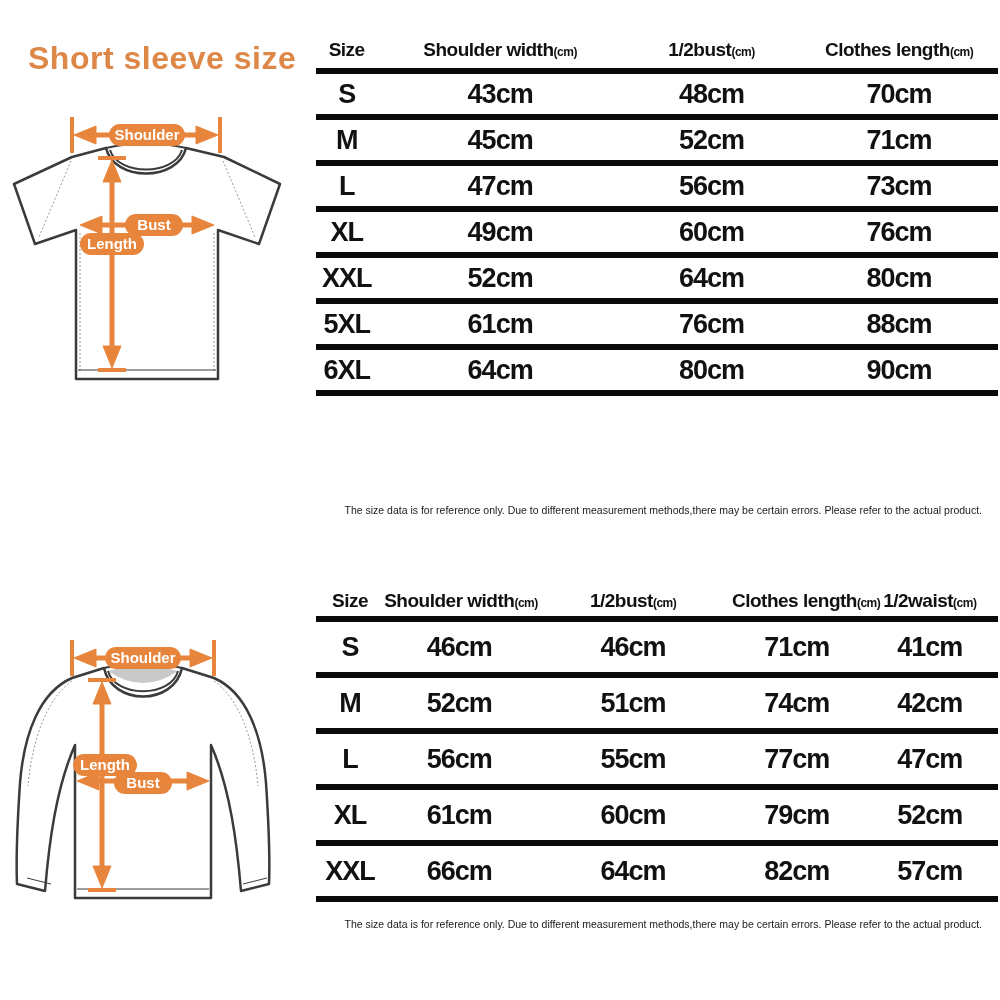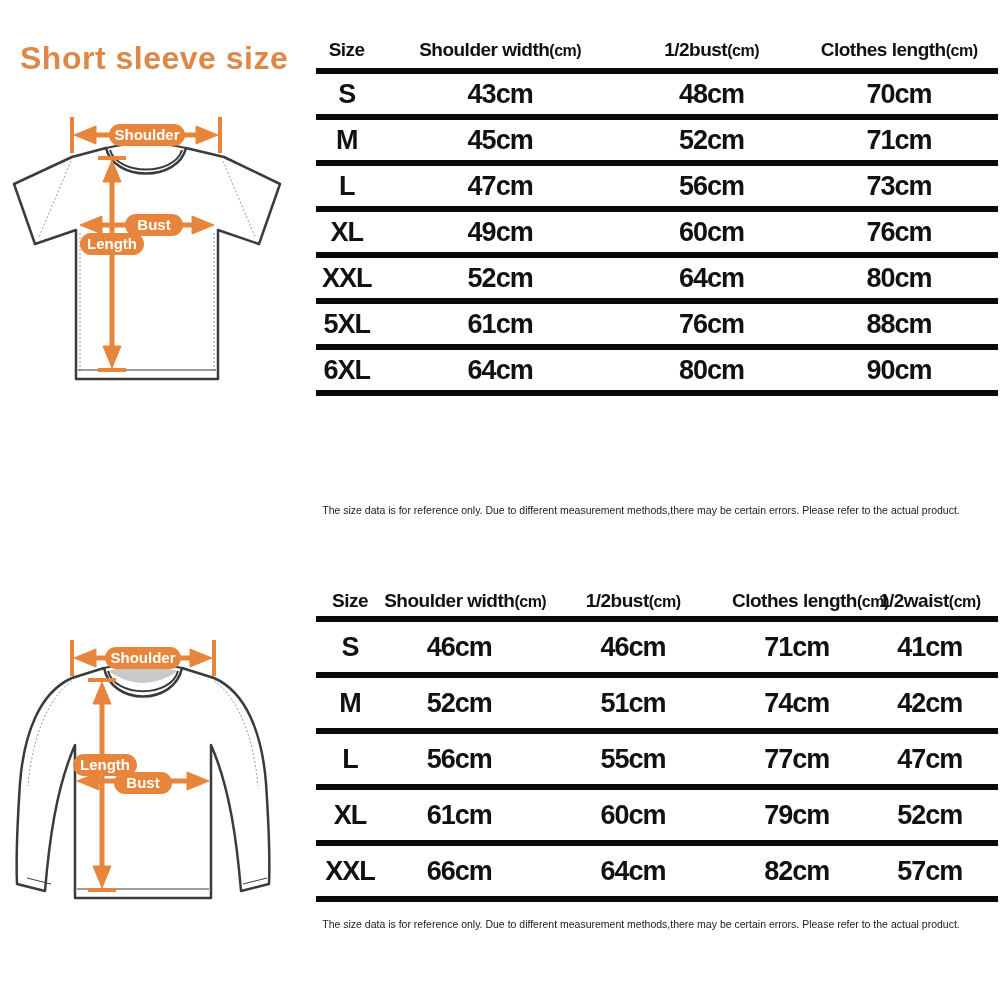--- a/index.html
+++ b/index.html
@@ -12,48 +12,48 @@
     white-space:nowrap;letter-spacing:0.5px;
   }
   .diagram{position:absolute;}
   .size-table{
     position:absolute;border-collapse:collapse;table-layout:fixed;width:682px;left:300px;margin-left:16px;
   }
   .size-table th{
     font-size:19px;font-weight:700;letter-spacing:-0.5px;text-align:center;
     vertical-align:middle;border-bottom:6px solid #0a0a0a;padding:0;white-space:nowrap;
   }
-  .size-table th .unit{font-size:16px;font-weight:700;}
+  .size-table th .unit{font-size:12px;font-weight:700;}
   .size-table td{
     text-align:center;font-size:27px;font-weight:700;letter-spacing:-1px;
     border-bottom:6px solid #0a0a0a;padding:0;white-space:nowrap;
   }
   .t1 th{height:36px;}
   .t1 td{height:40px;}
   .t2 th{height:31px;}
   .t2 td{height:50px;}
   .footnote{
-    position:absolute;left:300px;width:682px;text-align:center;
+    position:absolute;left:300px;width:682px;text-align:right;
     font-size:10.5px;color:#1a1a1a;letter-spacing:0px;white-space:nowrap;
   }
   .pill-text{
     font-family:"Liberation Sans",sans-serif;font-size:15px;font-weight:bold;fill:#ffffff;
   }
   .shirt{fill:#ffffff;stroke:#3b3b3b;stroke-width:2.5;stroke-linejoin:round;}
   .collar{fill:none;stroke:#3b3b3b;stroke-width:2;}
   .seam{fill:none;stroke:#9a9a9a;stroke-width:1;stroke-dasharray:2,2;}
   .stitch{fill:none;stroke:#3b3b3b;stroke-width:1;}
   .arr{stroke:#e8853c;fill:#e8853c;}
 </style>
 </head>
 <body>
 
 <div class="canvas">
 
-  <div class="sec-title" style="left:20px;top:40px;">Short sleeve size</div>
+  <div class="sec-title" style="left:28px;top:40px;">Short sleeve size</div>
 
   <svg class="diagram" style="left:2px;top:102px;" width="292" height="308" viewBox="0 0 292 308">
 
     <g>
       <path class="shirt" d="M104,46 C112,80 176,80 184,46 L222,55 L278,82 L257,142 L216,128 L216,277 L74,277 L74,128 L33,142 L12,82 L70,55 Z"></path>
       <path class="collar" d="M104,46 Q144,37 184,46"></path>
       <path class="collar" d="M108,48 C116,74 172,74 180,48"></path>
       <path class="seam" d="M69,59 L37,135"></path>
       <path class="seam" d="M221,59 L253,135"></path>
       <path class="seam" d="M78,131 L78,270"></path>

